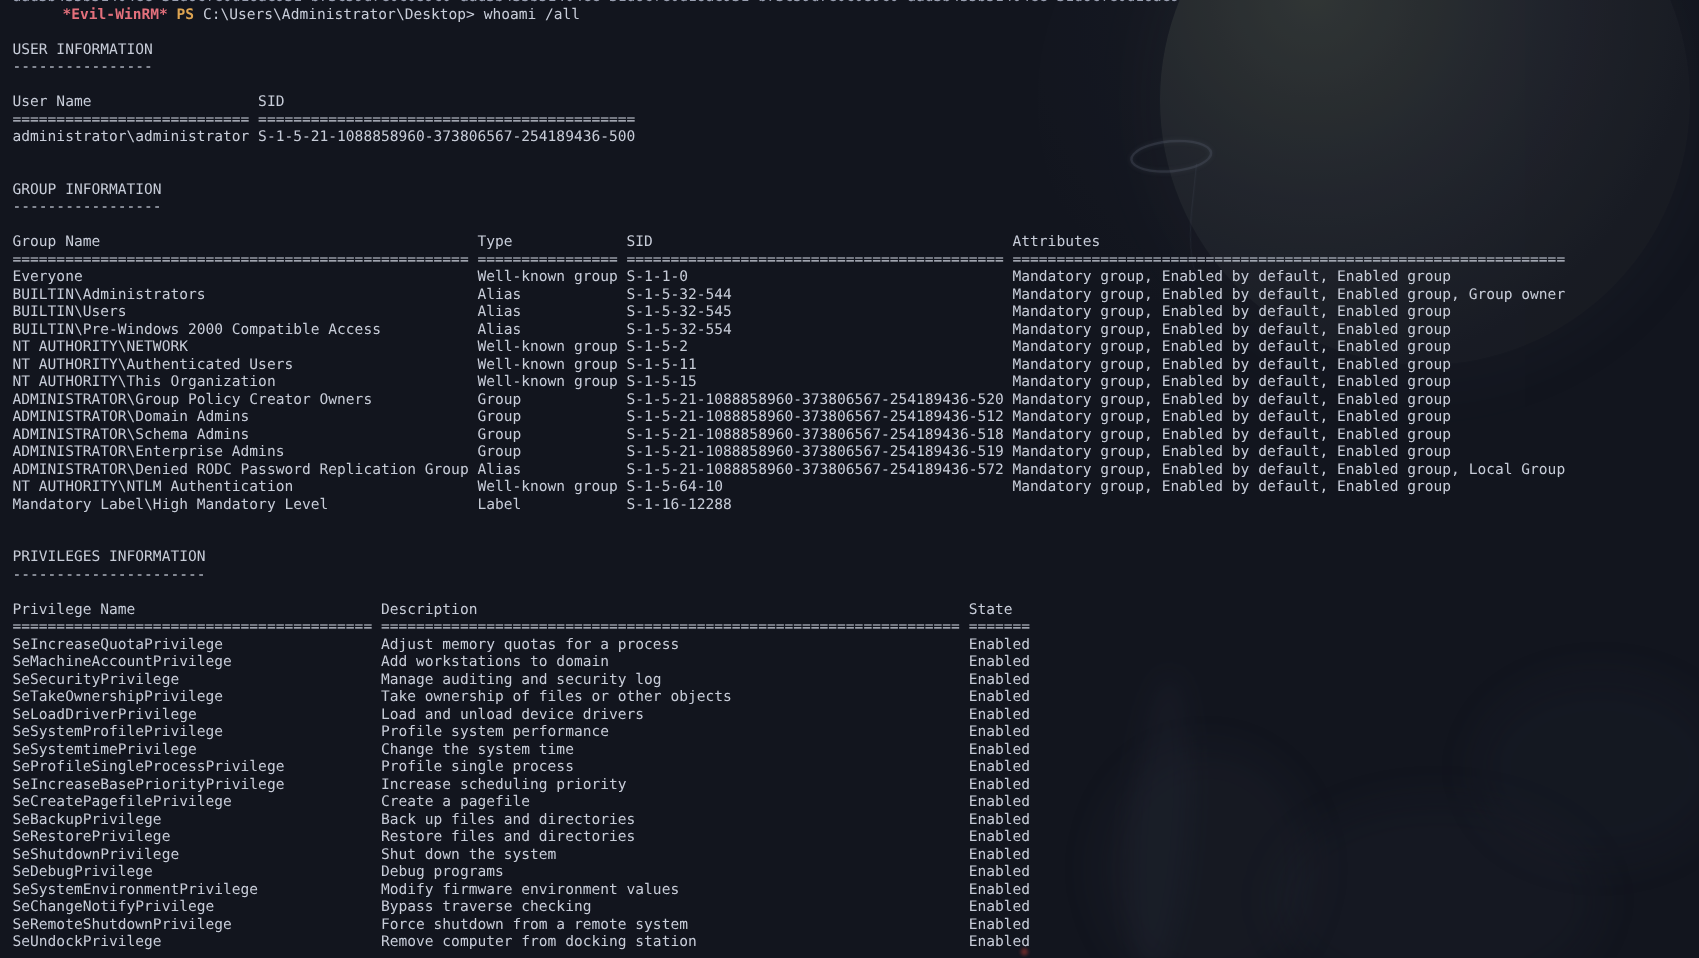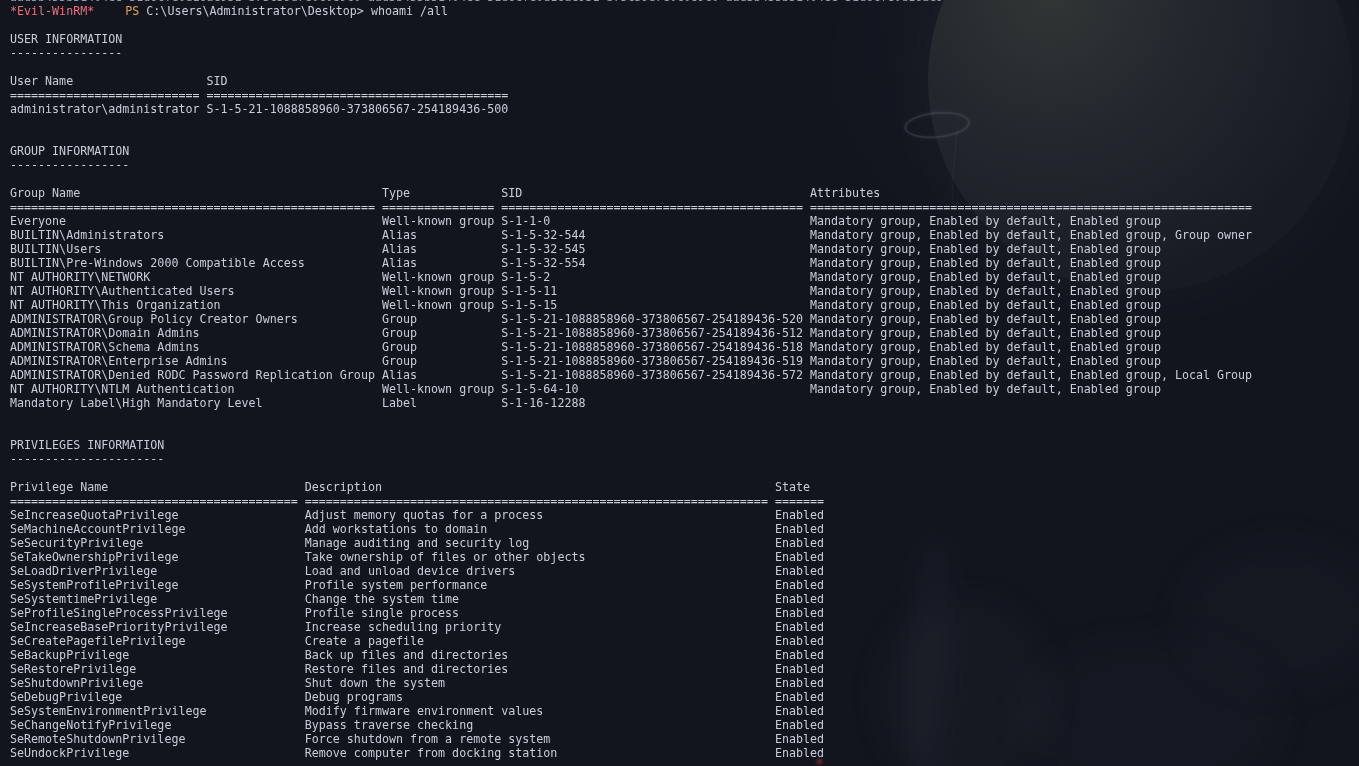--- a/index.html
+++ b/index.html
@@ -40,22 +40,22 @@
     background:radial-gradient(circle,rgba(216,72,60,0.75) 0%,rgba(216,72,60,0) 70%);filter:blur(1px);
   }
   .tint{position:absolute;inset:0;z-index:1;background:rgba(13,16,23,0.28);}
   
   .term{
     position:absolute;z-index:2;left:0;top:-10px;margin:0;padding:0 0 0 10px;
     white-space:pre;font-size:11.66px;line-height:14px;color:#c8cdd9;
     letter-spacing:0;
   }
   .tline{height:14px;}
-  .c-red{color:#e3707c;font-weight:normal;}
-  .c-gold{color:#dda452;font-weight:normal;margin-left:24px;}
+  .c-red{color:#e3707c;font-weight:bold;margin-left:40px;}
+  .c-gold{color:#dda452;font-weight:bold;}
   .c-dim{color:#9aa0b2;}
 </style>
 </head>
 <body>
 
 <div class="wallpaper">
   <div class="moon-glow"></div>
   <div class="moon"></div>
   <div class="halo"></div>
   <div class="halo-thread"></div>

